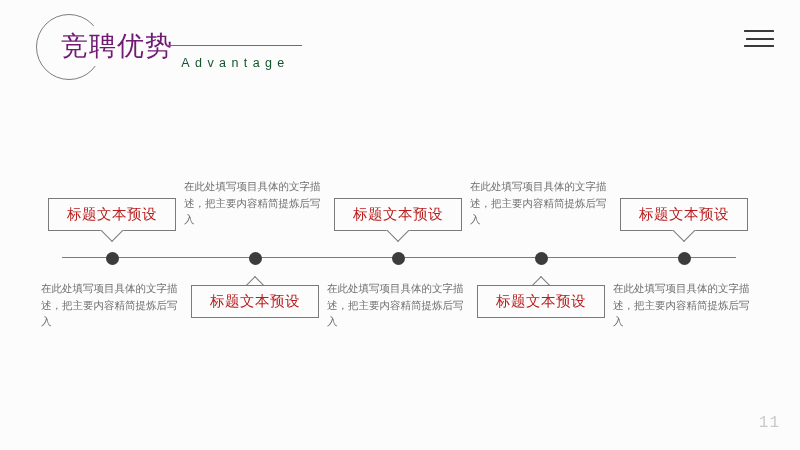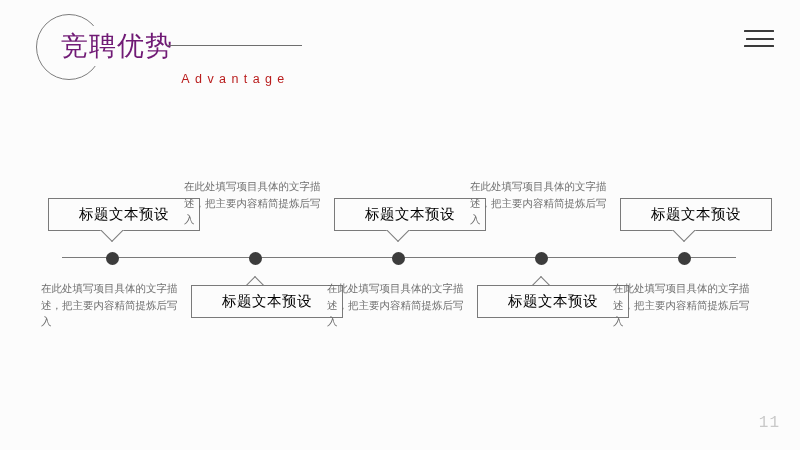--- a/index.html
+++ b/index.html
@@ -44,26 +44,26 @@
 
   #header-rule {
     position: absolute;
     left: 167px; top: 45px;
     width: 135px; height: 0;
     border-top: 1.4px solid #6e6e6e;
   }
 
   #header-subtitle {
     position: absolute;
-    left: 167px; top: 72px;
+    left: 167px; top: 56px;
     width: 137px;
     text-align: center;
     font-size: 12.5px;
     letter-spacing: 5.4px;
-    color: #b91c1c;
+    color: #14532d;
     white-space: nowrap;
   }
 
   #menu-icon {
     position: absolute;
     right: 26px; top: 30px;
     width: 30px; height: 20px;
     cursor: pointer;
   }
   #menu-icon span {
@@ -100,26 +100,26 @@
     top: 258px;
   }
 
   
   .tl-box {
     position: absolute;
     box-sizing: border-box;
     border: 1.2px solid #7a7a7a;
     background: #fcfcfc;
     height: 33px;
-    width: 152px;
+    width: 128px;
     margin-left: -64px;
     text-align: center;
     font-size: 14.5px;
     line-height: 31px;
-    color: #000000;
+    color: #b91c1c;
     font-family: "DejaVu Sans", "Liberation Sans", sans-serif;
     letter-spacing: 0.5px;
     white-space: nowrap;
   }
   .tl-box.above { top: 198px; }
   .tl-box.below { top: 285px; }
 
   
   .tl-tail {
     position: absolute;

